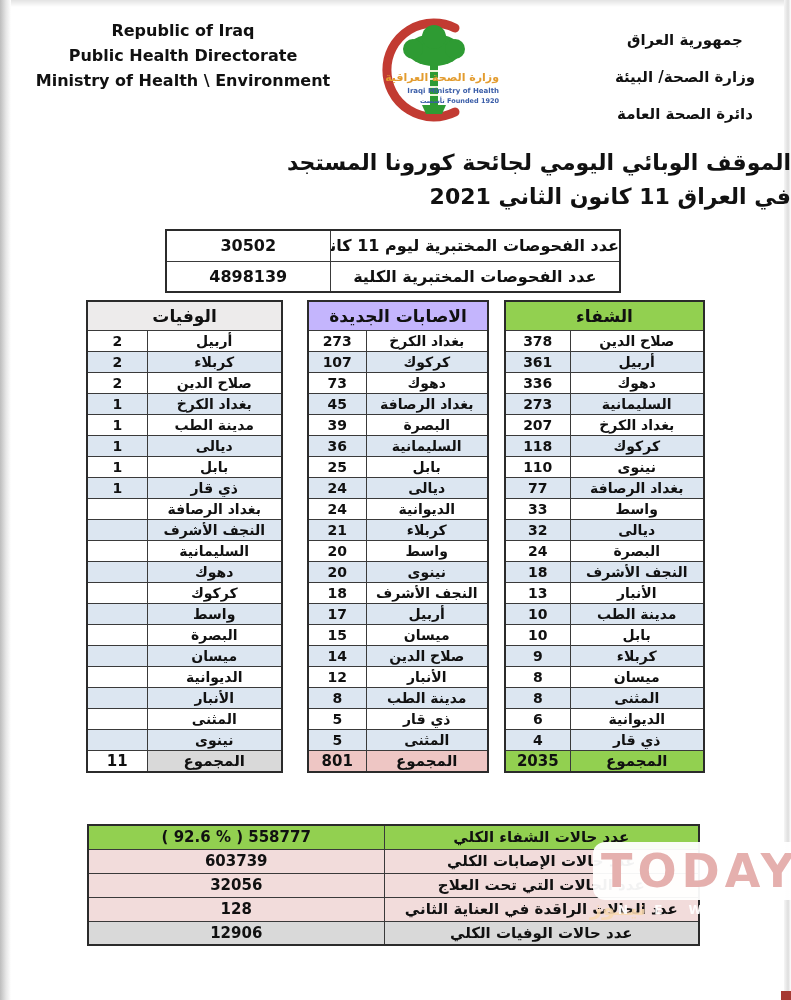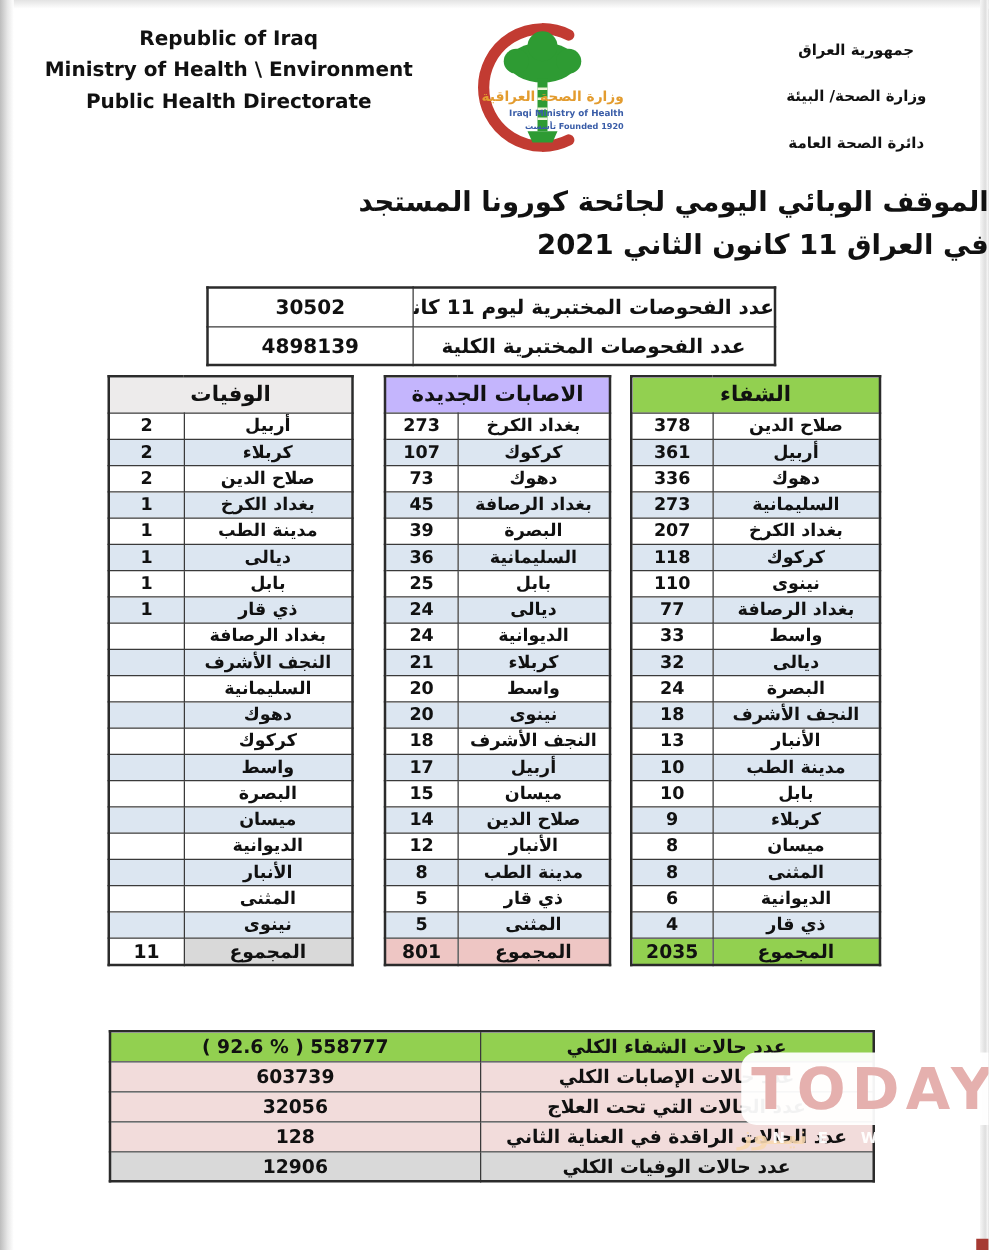--- a/index.html
+++ b/index.html
@@ -15,21 +15,21 @@
                 background:linear-gradient(270deg,#ffffff,#dedede 40%,#f6f6f6); }
   .edge-top   { position:absolute; left:0; top:0; width:100%; height:7px;
                 background:linear-gradient(180deg,#e3e3e3,#ffffff); }
   .corner-mark{ position:absolute; right:0; bottom:0; width:10px; height:9px; background:#a63a33; }
 
   
   .hdr-english { position:absolute; left:22px; top:18px; width:322px;
                  text-align:center; font-size:16px; line-height:25px; }
   .hdr-english .kurdish { font-size:15px; direction:rtl; }
   .hdr-arabic  { position:absolute; left:592px; top:22px; width:186px;
-                 text-align:center; font-size:12px; line-height:37px; direction:rtl; }
+                 text-align:center; font-size:15px; line-height:37px; direction:rtl; }
   .logo-wrap   { position:absolute; left:352px; top:8px; width:152px; height:126px; }
 
   
   .doc-title { position:absolute; left:0; top:146px; width:100%;
                text-align:right; font-size:22px; line-height:34px; direction:rtl; }
 
   
   table { position:absolute; border-collapse:collapse; table-layout:fixed;
           text-align:center; font-weight:bold; color:#111; }
   td, th { border:1px solid #3a3a3a; padding:0; overflow:hidden; white-space:nowrap; }
@@ -84,22 +84,22 @@
 </head>
 <body>
 
 <div id="page">
   <div class="edge-top"></div>
   <div class="edge-left"></div>
   <div class="edge-right"></div>
 
   <div class="hdr-english">
     <div>Republic of Iraq</div>
+    <div>Public Health Directorate</div>
     <div>Ministry of Health \ Environment</div>
-    <div>Public Health Directorate</div>
   </div>
 
   <div class="logo-wrap">
     <svg width="152" height="126" viewBox="0 0 152 126">
       <path d="M 103 20 A 47 47 0 1 0 103 104" fill="none" stroke="#c23b32" stroke-width="9" stroke-linecap="round"></path>
       <ellipse cx="82" cy="42" rx="27" ry="16" fill="#2e9b33"></ellipse>
       <circle cx="82" cy="29" r="12" fill="#2e9b33"></circle>
       <circle cx="61" cy="41" r="10" fill="#2e9b33"></circle>
       <circle cx="103" cy="41" r="10" fill="#2e9b33"></circle>
       <rect x="78" y="55" width="8" height="42" fill="#2e9b33"></rect>

